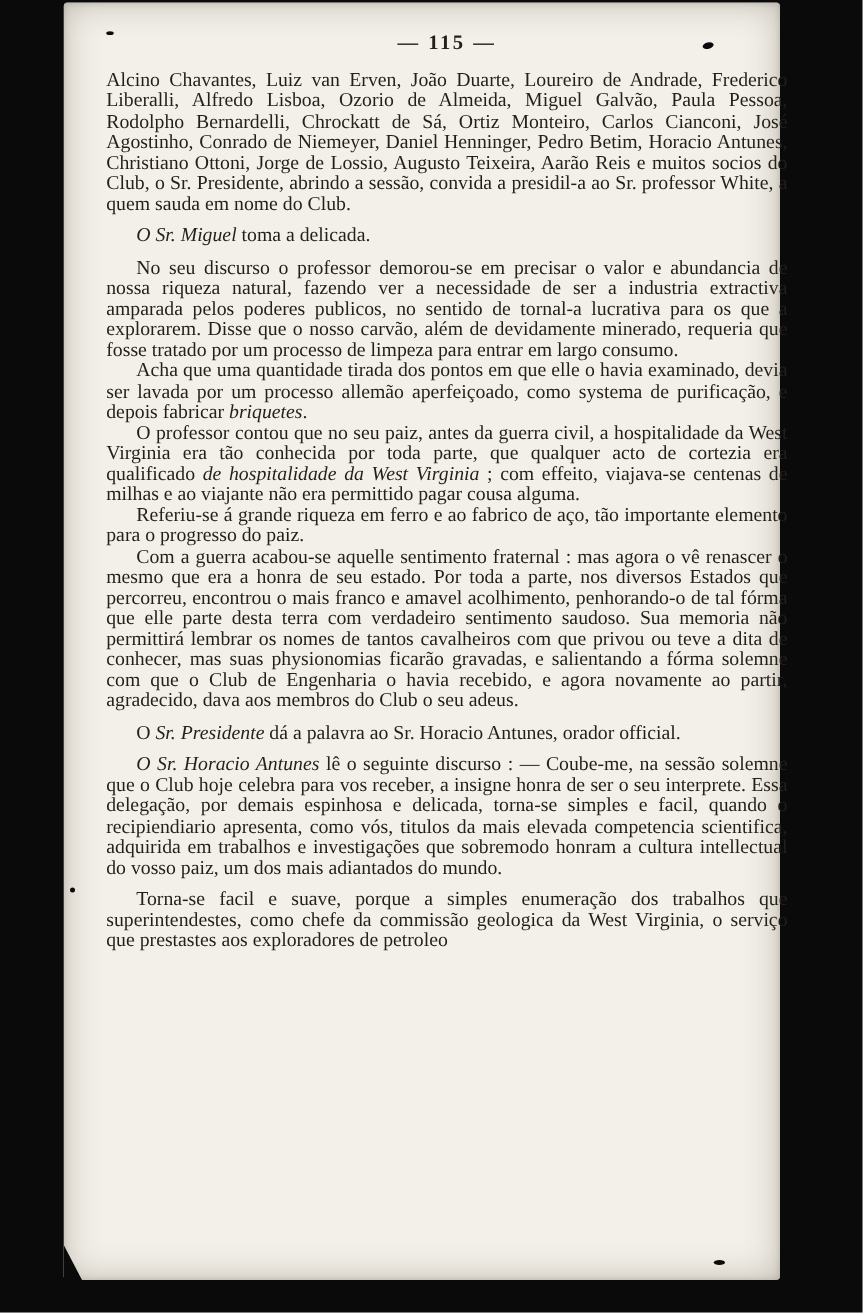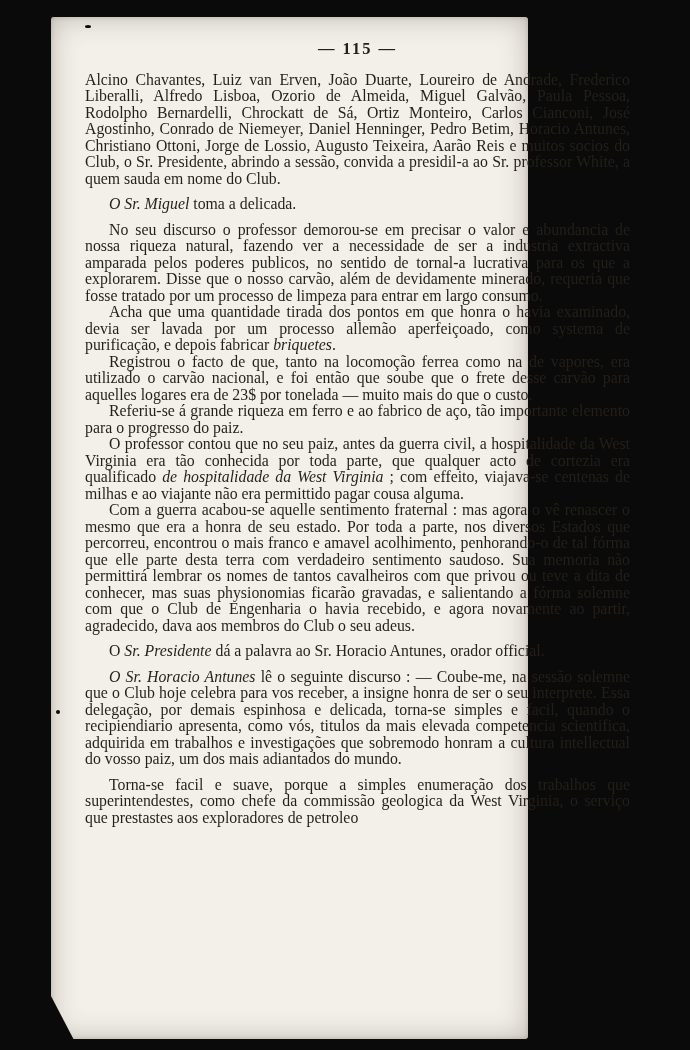--- a/index.html
+++ b/index.html
@@ -4,22 +4,22 @@
 <style>
   html, body { margin: 0; padding: 0; }
   body {
     width: 690px; height: 1050px;
     background: #0a0a0a;
     position: relative;
     overflow: hidden;
     font-family: "Liberation Serif", "DejaVu Serif", serif;
   }
   .scan-page {
-    position: absolute; left: 51px; top: 17px;
-    width: 477px; height: 1022px;
+    position: absolute; left: 51px; top: 2px;
+    width: 573px; height: 1022px;
     background: #f3f0e9;
     border-radius: 3px;
     box-shadow: inset 0 0 28px rgba(70,60,45,0.30), inset 0 0 5px rgba(70,60,45,0.22);
     text-decoration: underline;
   }
   .content {
     position: absolute; left: 34px; top: 24px; width: 545px;
     color: #241f19;
     font-size: 15.8px;
     line-height: 16.5px;
@@ -49,24 +49,23 @@
 </head>
 <body>
 
 <div class="scan-page">
   <div class="content">
     <div class="page-number">— 115 —</div>
     <div id="doc-body">
         <p class="para"><span>Alcino Chavantes, Luiz van Erven, João Duarte, Loureiro de Andrade, Frederico Liberalli, Alfredo Lisboa, Ozorio de Almeida, Miguel Galvão, Paula Pessoa, Rodolpho Bernardelli, Chrockatt de Sá, Ortiz Monteiro, Carlos Cianconi, José Agostinho, Conrado de Niemeyer, Daniel Henninger, Pedro Betim, Horacio Antunes, Christiano Ottoni, Jorge de Lossio, Augusto Teixeira, Aarão Reis e muitos socios do Club, o Sr. Presidente, abrindo a sessão, convida a presidil-a ao Sr. professor White, a quem sauda em nome do Club.</span></p>
         <p class="para indent space-before"><span class="italic">O Sr. Miguel</span><span> toma a delicada.</span></p>
         <p class="para indent space-before"><span>No seu discurso o professor demorou-se em precisar o valor e abundancia de nossa riqueza natural, fazendo ver a necessidade de ser a industria extractiva amparada pelos poderes publicos, no sentido de tornal-a lucrativa para os que a explorarem. Disse que o nosso carvão, além de devidamente minerado, requeria que fosse tratado por um processo de limpeza para entrar em largo consumo.</span></p>
-        <p class="para indent"><span>Acha que uma quantidade tirada dos pontos em que honra o havia examinado, devia ser lavada por um processo allemão aperfeiçoado, como systema de purificação, e depois fabricar </span><span class="italic">briquetes</span><span>.</span></p>
-        <p class="para indent"><span>Registrou o facto de que, tanto na locomoção ferrea como na de vapores, era utilizado o carvão nacional, e foi então que soube que o frete desse carvão para aquelles logares era de 23$ por tonelada — muito mais do que o custo.</span></p>
+        <p class="para indent"><span>Acha que uma quantidade tirada dos pontos em que elle o havia examinado, devia ser lavada por um processo allemão aperfeiçoado, como systema de purificação, e depois fabricar </span><span class="italic">briquetes</span><span>.</span></p>
+        <p class="para indent"><span>O professor contou que no seu paiz, antes da guerra civil, a hospitalidade da West Virginia era tão conhecida por toda parte, que qualquer acto de cortezia era qualificado </span><span class="italic">de hospitalidade da West Virginia</span><span> ; com effeito, viajava-se centenas de milhas e ao viajante não era permittido pagar cousa alguma.</span></p>
         <p class="para indent"><span>Referiu-se á grande riqueza em ferro e ao fabrico de aço, tão importante elemento para o progresso do paiz.</span></p>
-        <p class="para indent"><span>O professor contou que no seu paiz, antes da guerra civil, a hospitalidade da West Virginia era tão conhecida por toda parte, que qualquer acto de cortezia era qualificado </span><span class="italic">de hospitalidade da West Virginia</span><span> ; com effeito, viajava-se centenas de milhas e ao viajante não era permittido pagar cousa alguma.</span></p>
         <p class="para indent"><span>Com a guerra acabou-se aquelle sentimento fraternal : mas agora o vê renascer o mesmo que era a honra de seu estado. Por toda a parte, nos diversos Estados que percorreu, encontrou o mais franco e amavel acolhimento, penhorando-o de tal fórma que elle parte desta terra com verdadeiro sentimento saudoso. Sua memoria não permittirá lembrar os nomes de tantos cavalheiros com que privou ou teve a dita de conhecer, mas suas physionomias ficarão gravadas, e salientando a fórma solemne com que o Club de Engenharia o havia recebido, e agora novamente ao partir, agradecido, dava aos membros do Club o seu adeus.</span></p>
         <p class="para indent space-before"><span>O </span><span class="italic">Sr. Presidente</span><span> dá a palavra ao Sr. Horacio Antunes, orador official.</span></p>
         <p class="para indent space-before"><span class="italic">O Sr. Horacio Antunes</span><span> lê o seguinte discurso : — Coube-me, na sessão solemne que o Club hoje celebra para vos receber, a insigne honra de ser o seu interprete. Essa delegação, por demais espinhosa e delicada, torna-se simples e facil, quando o recipiendiario apresenta, como vós, titulos da mais elevada competencia scientifica, adquirida em trabalhos e investigações que sobremodo honram a cultura intellectual do vosso paiz, um dos mais adiantados do mundo.</span></p>
         <p class="para indent space-before"><span>Torna-se facil e suave, porque a simples enumeração dos trabalhos que superintendestes, como chefe da commissão geologica da West Virginia, o serviço que prestastes aos exploradores de petroleo</span></p>
       </div>
   </div>
 </div>
 
 <div class="artifact a-top-left"></div>
 <div class="artifact a-top-right"></div>

